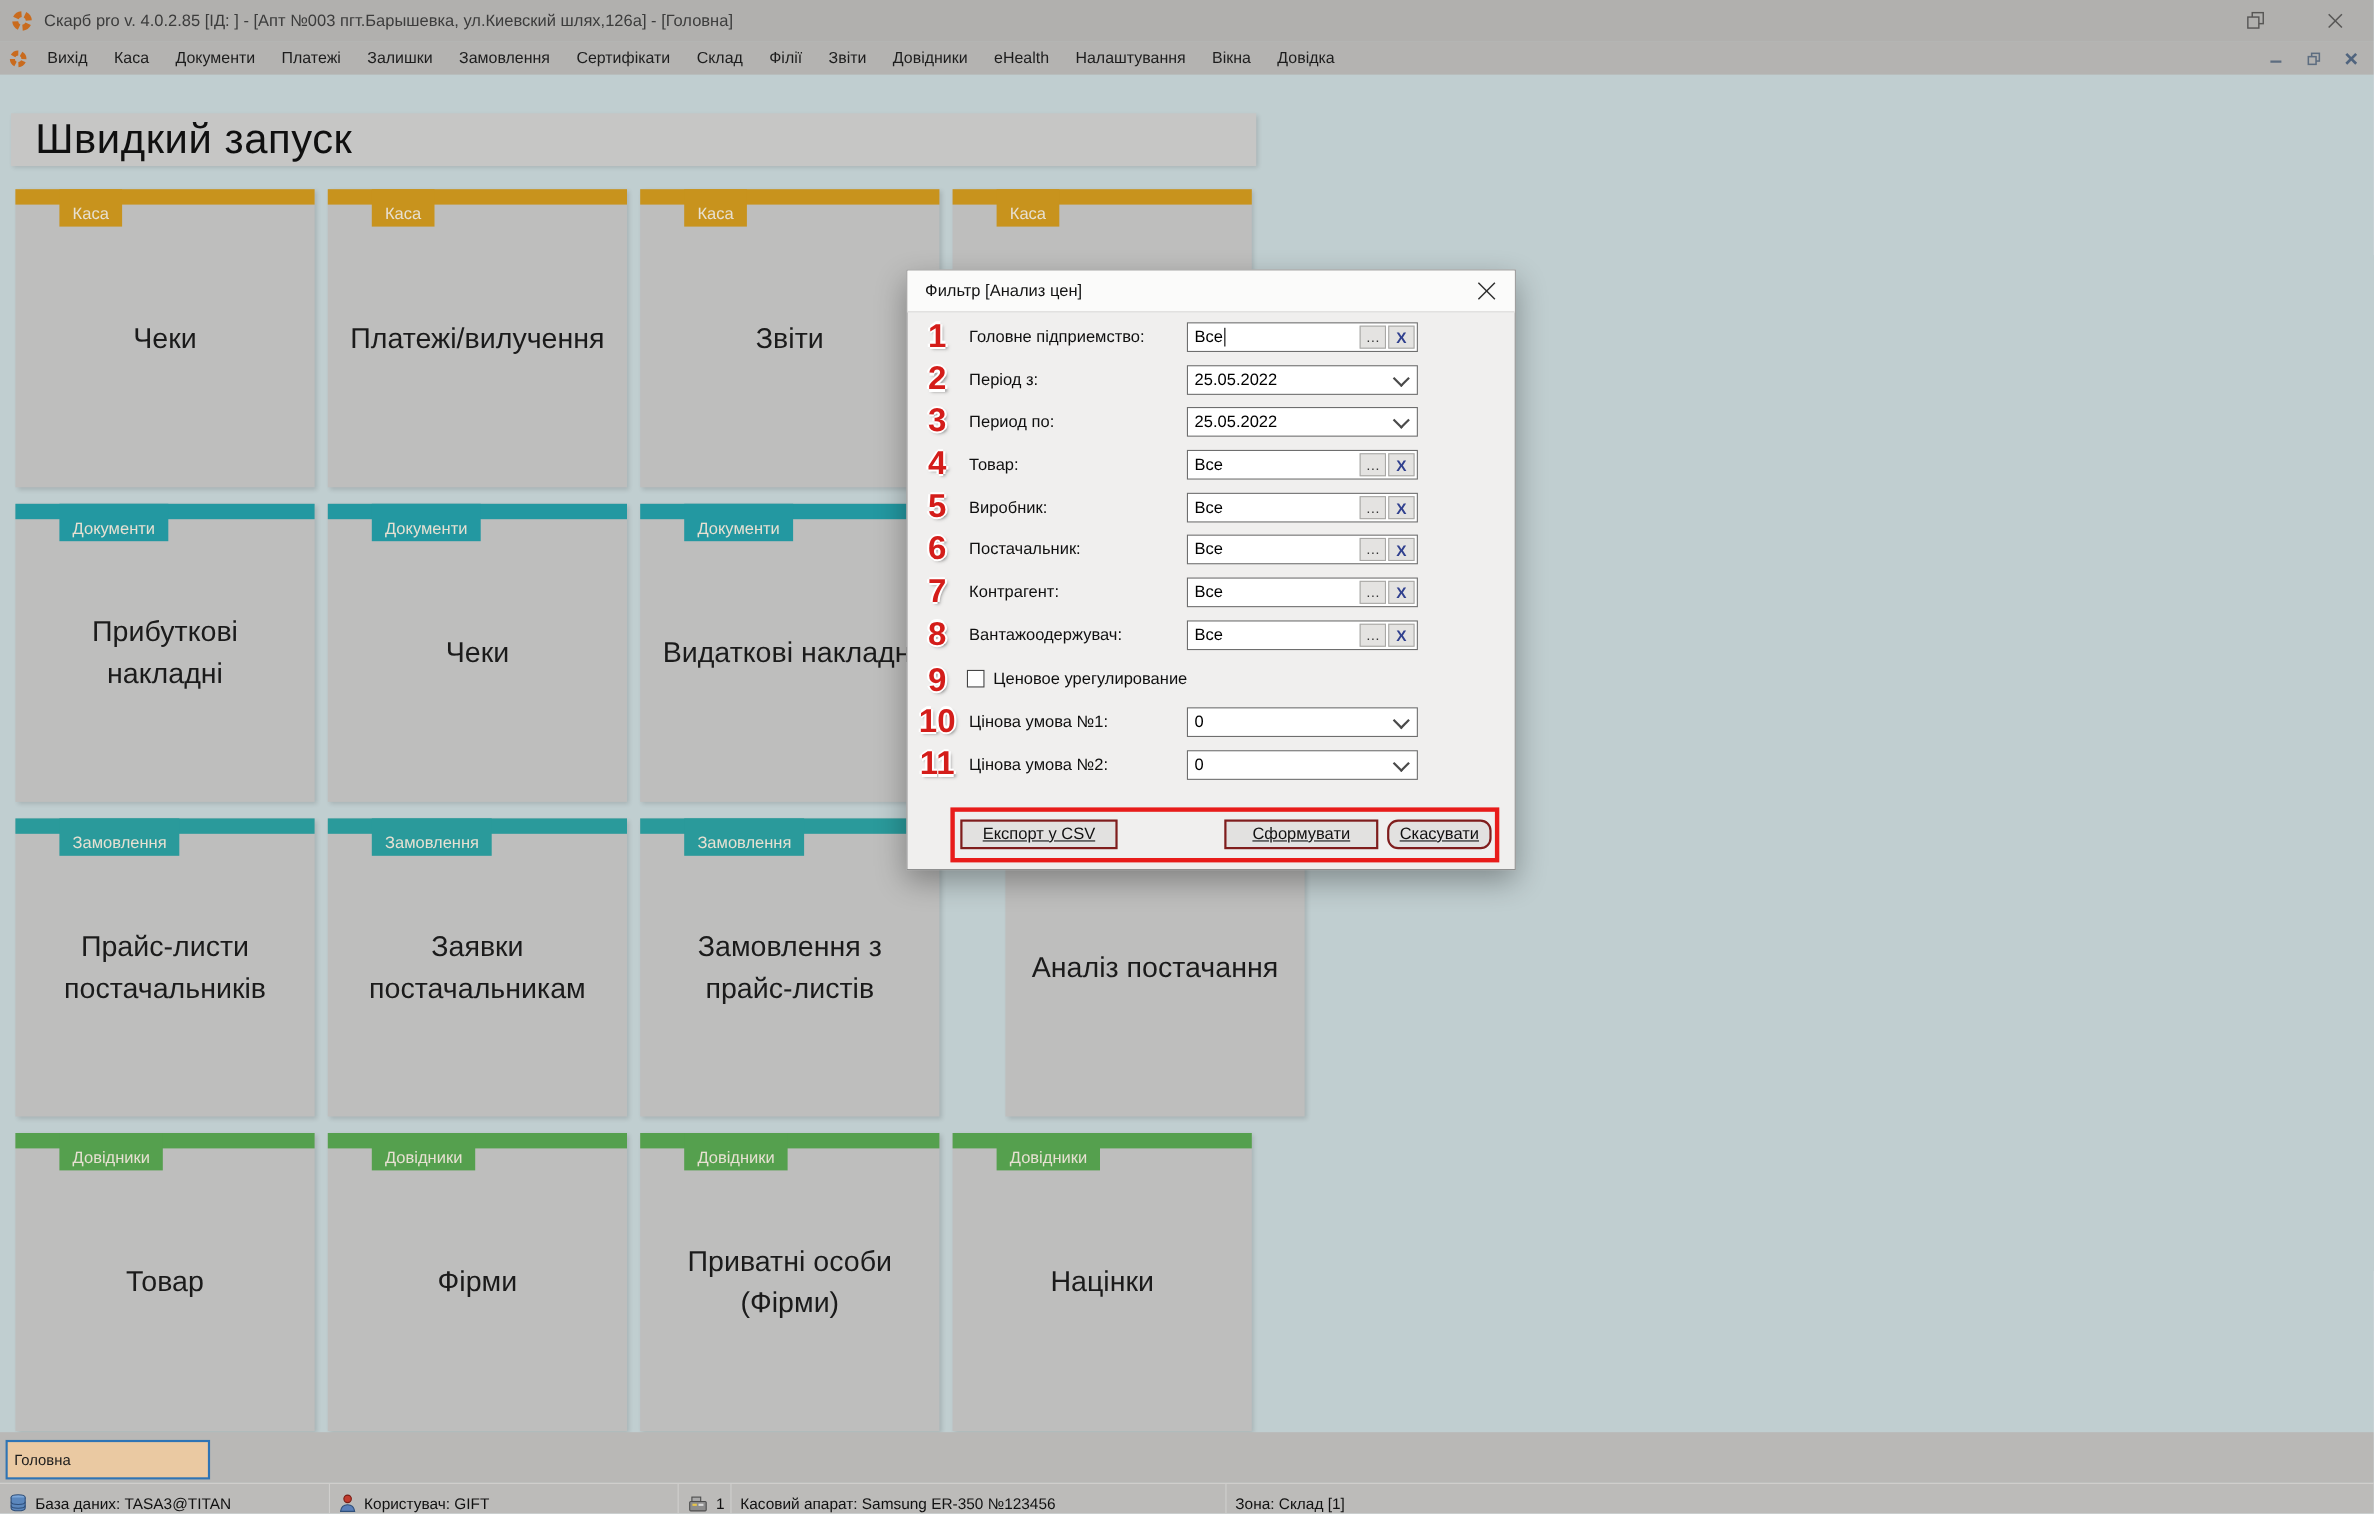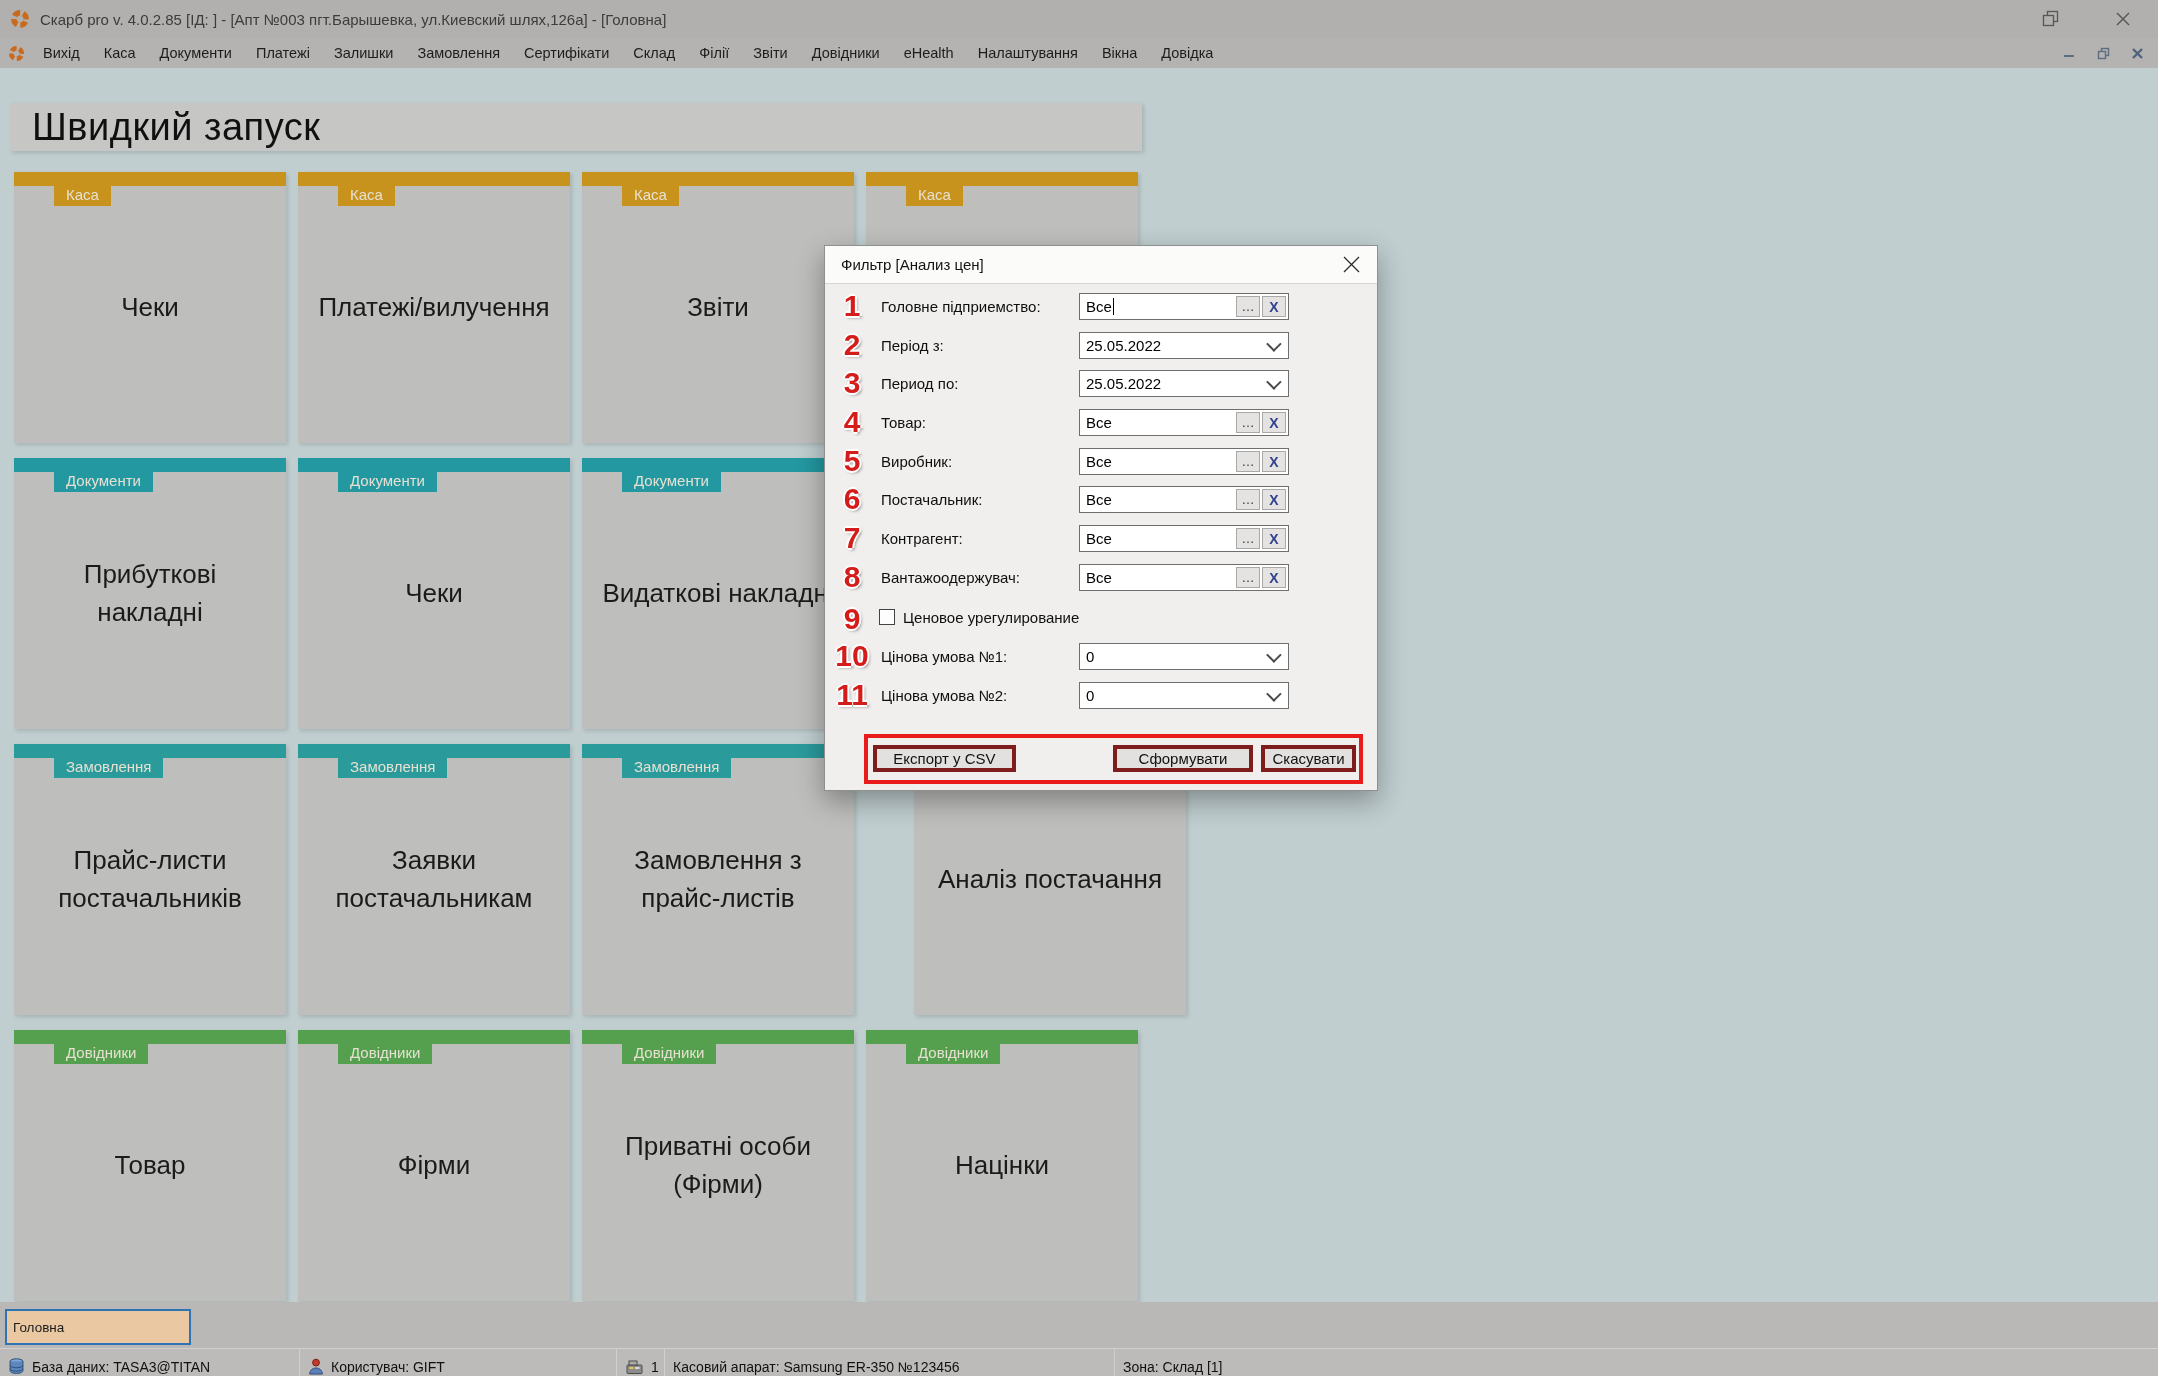--- a/index.html
+++ b/index.html
@@ -59,23 +59,23 @@
     font-size:13px;color:#333;cursor:default;}
   .mini-btn.xbtn{color:#31418f;font-weight:700;font-size:14px;}
   .spacer{flex:1}
   .chev{margin-left:auto;margin-right:10px;width:9px;height:9px;border-right:2px solid #4a4a4a;
     border-bottom:2px solid #4a4a4a;transform:rotate(45deg) translateY(-2px);}
   .chk-box{position:absolute;left:54px;top:3px;width:16px;height:16px;background:#fdfdfd;
     border:1px solid #434343;box-sizing:border-box;}
   .chk-label{position:absolute;left:78px;top:0;height:22px;display:flex;align-items:center;
     font-size:15px;color:#0f0f0f;}
 
-  .dlg-btn{position:absolute;height:27px;background:#e2e1e0;border:4px solid #7f1d1d;
+  .dlg-btn{position:absolute;height:27px;background:#e2e1e0;border:2px solid #7f1d1d;
     box-sizing:border-box;display:flex;align-items:center;justify-content:center;
-    font-size:15px;color:#111;cursor:default;}
+    font-size:15px;color:#111;cursor:default;text-decoration:underline;}
   .hl-rect{position:absolute;box-sizing:border-box;z-index:4;}
 
   
   .tabstrip{position:absolute;left:0;top:1302px;width:2158px;height:46px;background:#b9b8b6;}
   .tab-active{position:absolute;left:5px;top:7px;width:186px;height:36px;background:#eac9a2;
     border:2px solid #2e74b5;box-sizing:border-box;display:flex;align-items:center;
     font-size:13.5px;color:#1c1c1c;padding-left:6px;}
   .statusbar{position:absolute;left:0;top:1348px;width:2158px;height:36px;background:#bcbbb9;
     border-top:1px solid #d2d1cf;display:flex;align-items:stretch;font-size:14px;color:#111;box-sizing:border-box;}
   .status-cell{display:flex;align-items:center;gap:7px;padding-left:8px;
@@ -347,21 +347,21 @@
           <div class="dlg-label">Цінова умова №2:</div>
           <div class="ctl">
             <span class="val">0</span>
             <span class="chev"></span>
           </div>
         </div>
       </div>
     <div>
         <div class="dlg-btn" style="left: 48px; width: 143px; top: 499px;">Експорт у CSV</div>
         <div class="dlg-btn" style="left: 288px; width: 140px; top: 499px;">Сформувати</div>
-        <div class="dlg-btn" style="left: 436px; width: 95px; top: 499px;">Скасувати</div>
+        <div class="dlg-btn" style="left: 436px; width: 95px; top: 499px; border-radius: 10px;">Скасувати</div>
       </div>
     <div class="hl-rect" style="left: 39px; top: 488px; width: 499px; height: 50px; border: 4px solid rgb(232, 28, 26);"></div>
   </div>
 
   <div class="tabstrip">
     <div class="tab-active">
       <span>Головна</span>
     </div>
   </div>
 

